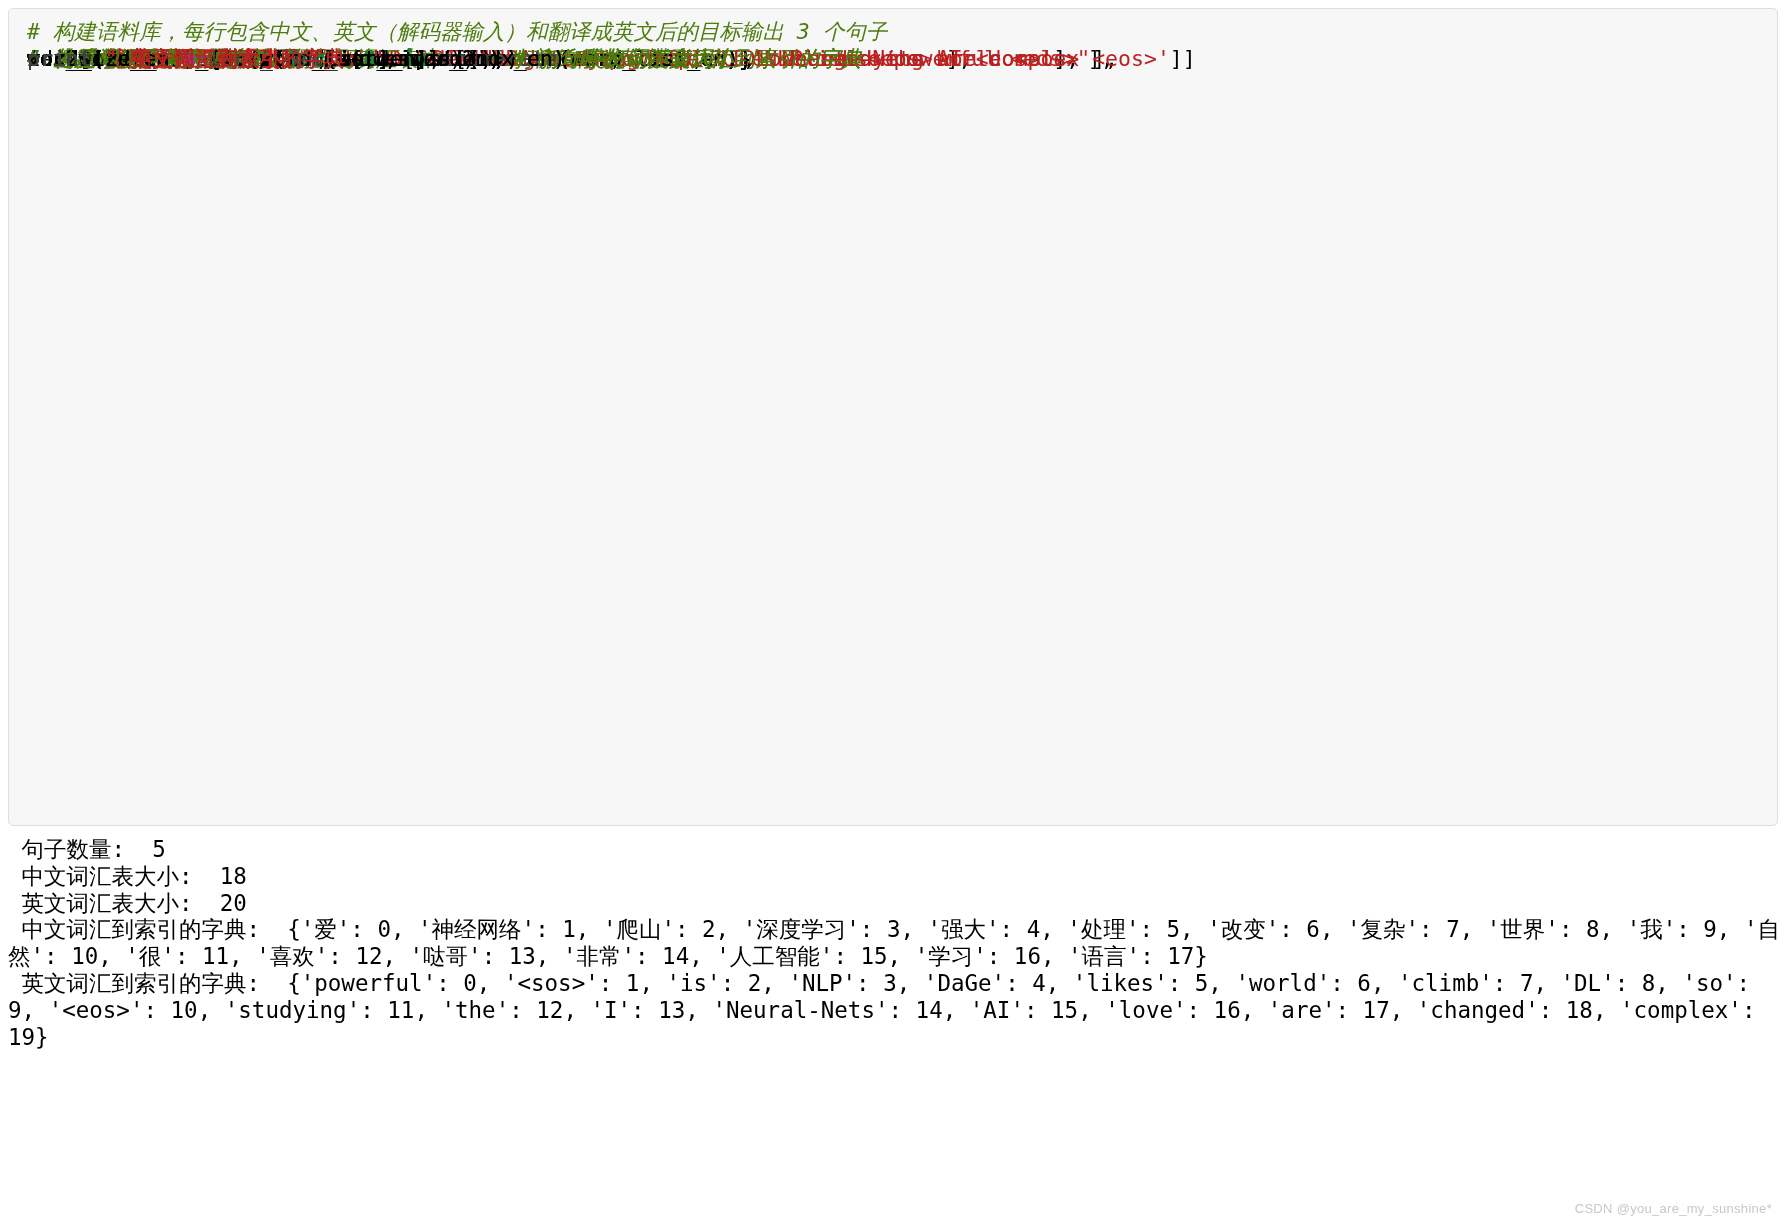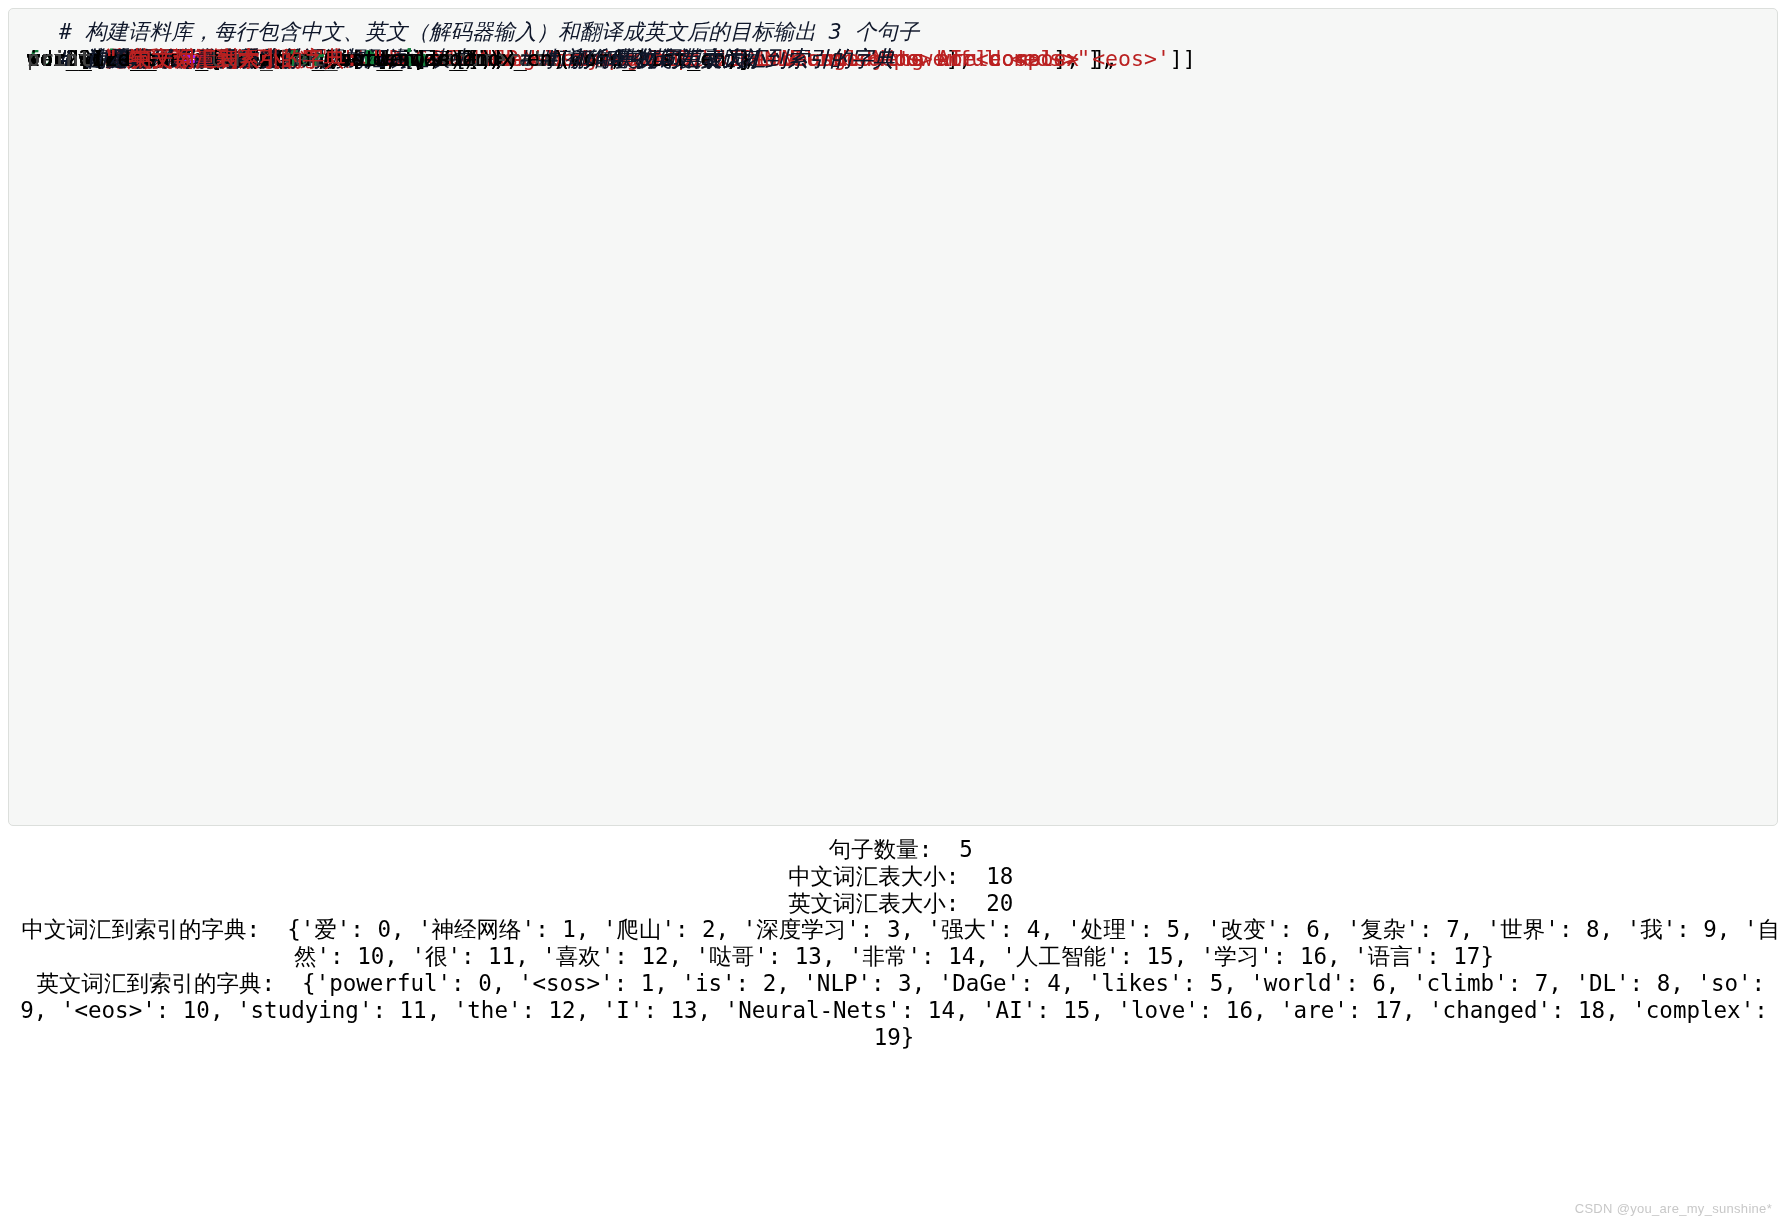--- a/index.html
+++ b/index.html
@@ -33,40 +33,39 @@
     font-family: "DejaVu Sans Mono", monospace;
     font-size: 21.5px;
     line-height: 27.2px;
     white-space: pre;
     padding-left: 18px;
     color: #000000;
   }
   .ln { display: block; height: 27.2px; }
 
   
-  .cm   { color: #0f172a; font-style: italic; margin-left: 32px; }   
+  .cm   { color: #4d7c0f; font-style: italic; }   
   .st   { color: #ba2121; }                        
   .kw   { color: #15803d; font-weight: bold; text-align: right; }     
   .nb   { color: #404040; }                        
   .op   { color: #aa22ff; font-weight: bold; }     
   .nm   { color: #000000; }                        
 
   
   #output {
     position: absolute;
     left: 8px;
     top: 836px;
     width: 1772px;
     font-family: "DejaVu Sans Mono", monospace;
     font-size: 22.5px;
     line-height: 26.8px;
     color: #000000;
     white-space: pre-wrap;
     word-break: break-all;
-    text-align: center;
   }
   .outln { display: block; }
 
   
   #watermark {
     position: absolute;
     right: 14px;
     bottom: 8px;
     font-family: "Liberation Sans", sans-serif;
     font-size: 13px;

